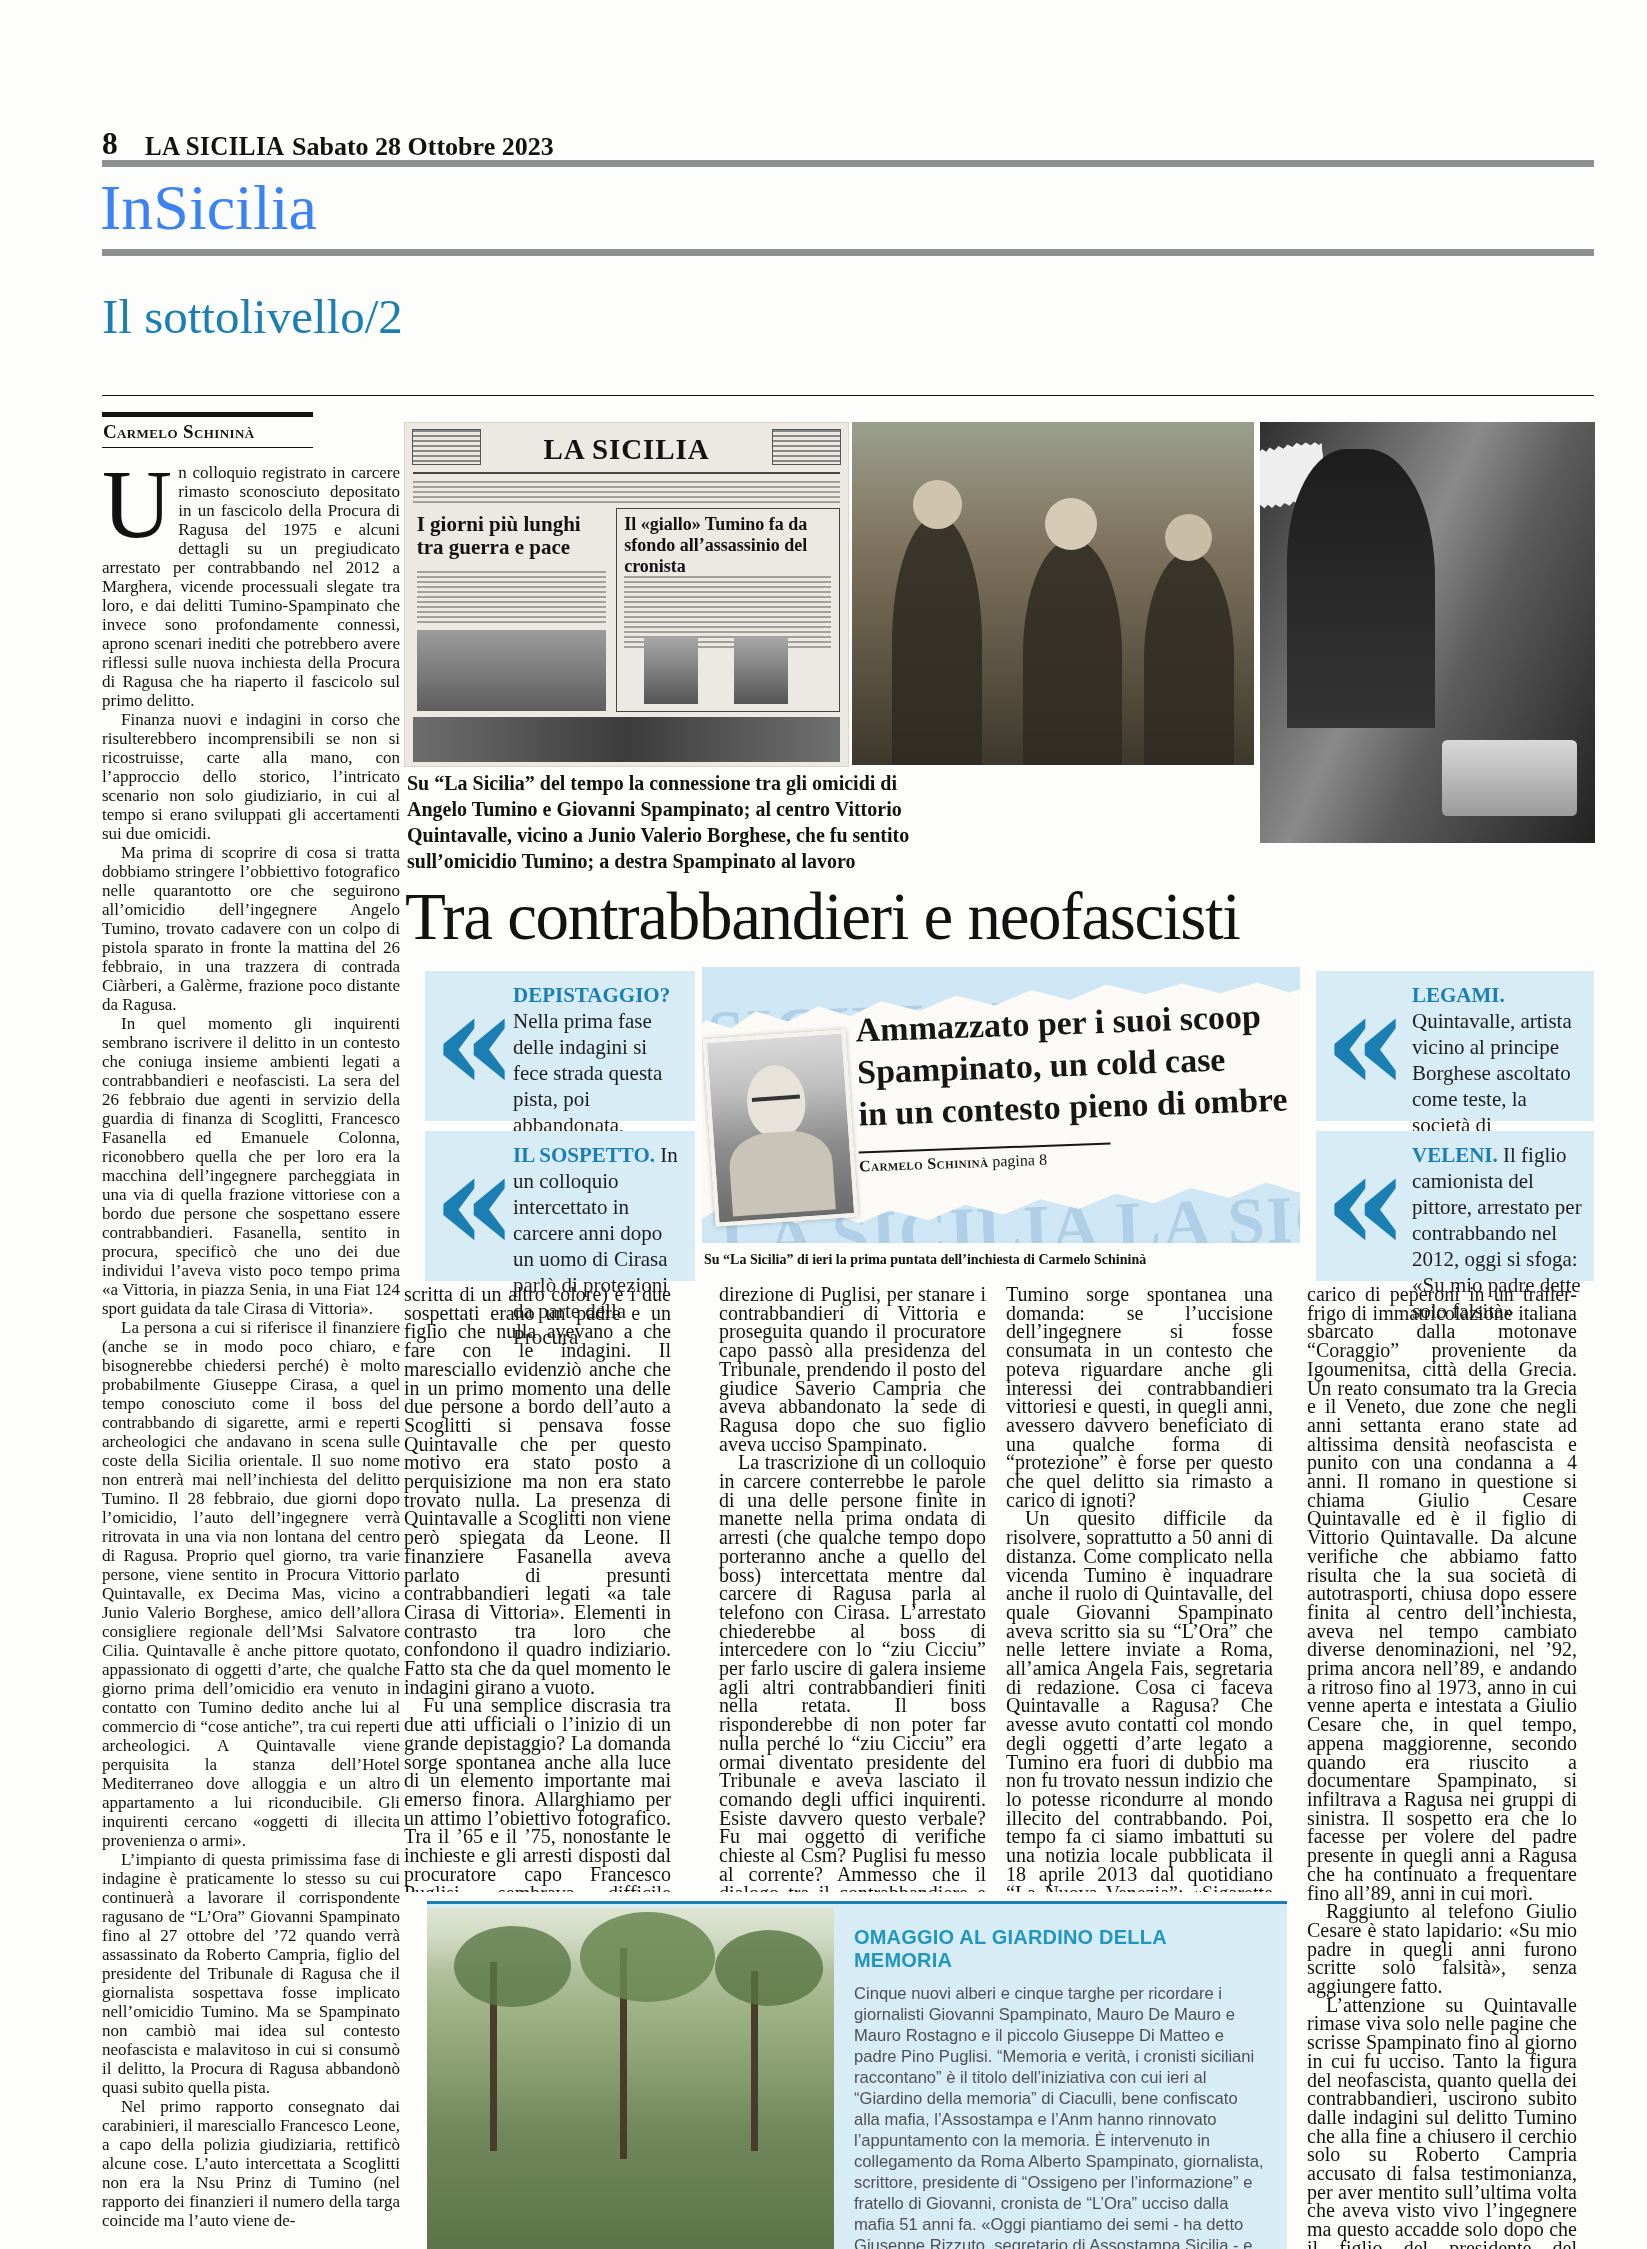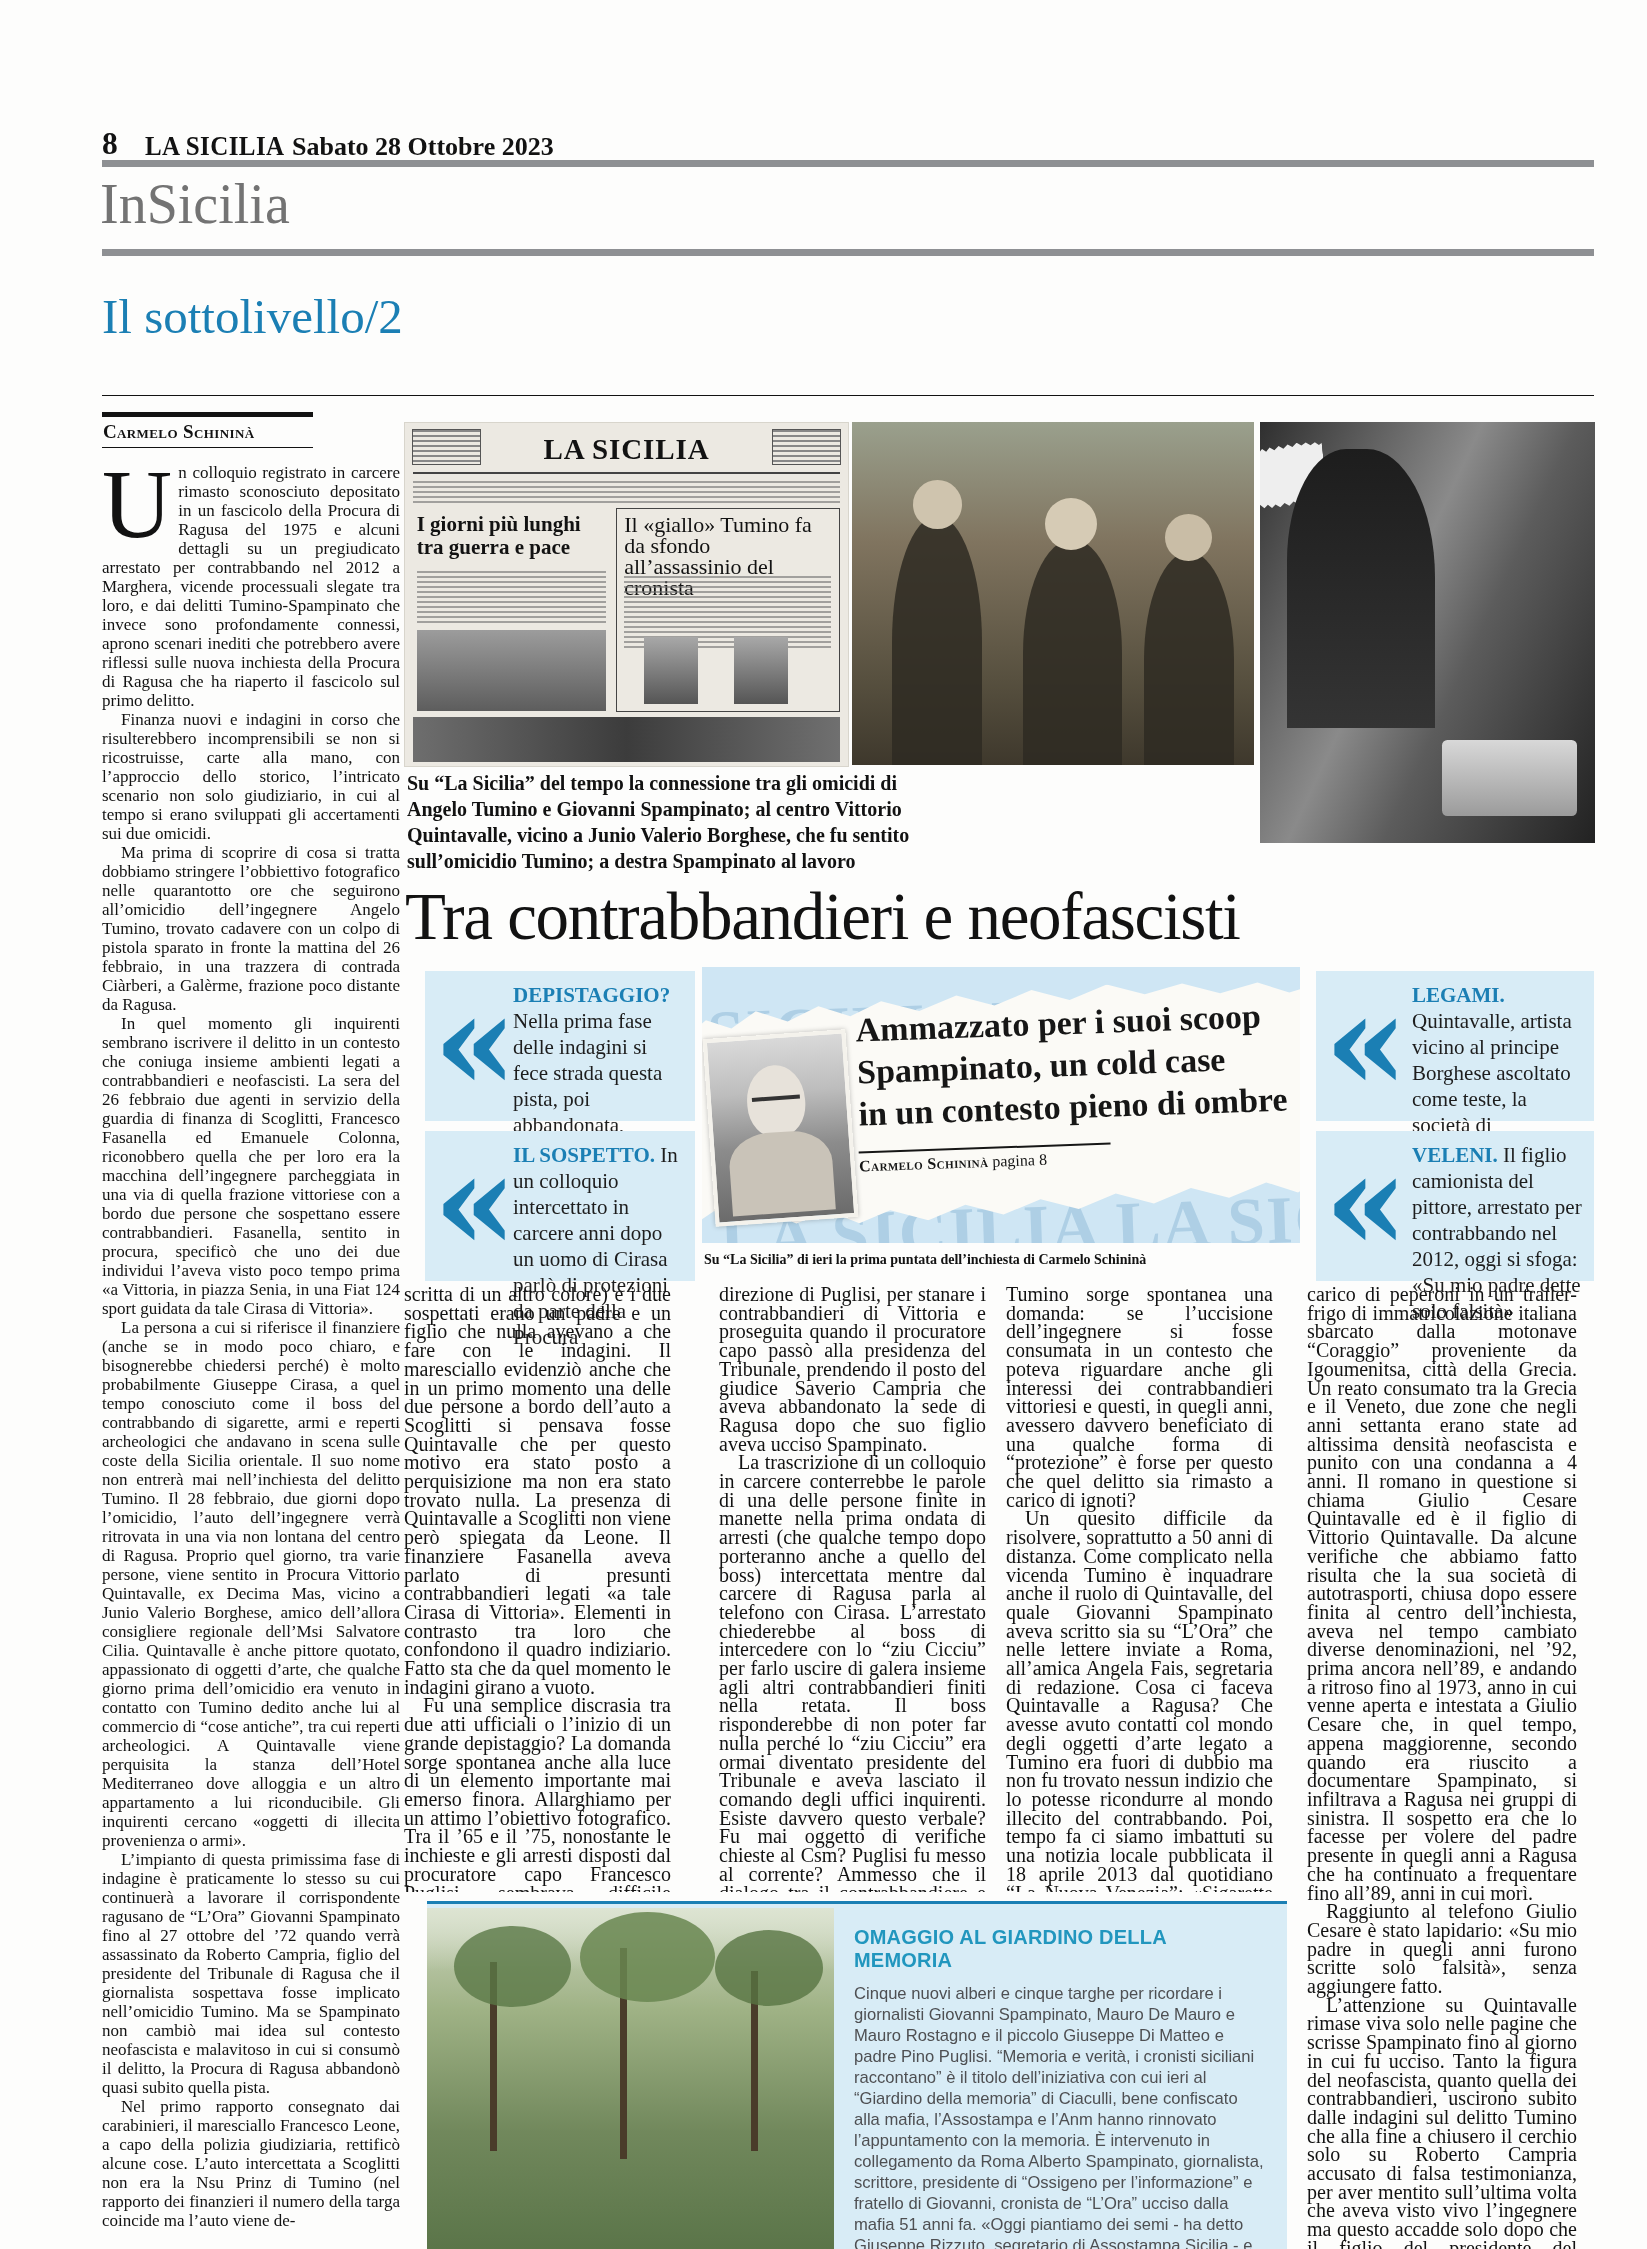--- a/index.html
+++ b/index.html
@@ -4,21 +4,21 @@
 <style>
   html,body{margin:0;padding:0;background:#e8e8e8;}
   .page{position:relative;width:1647px;height:2336px;background:#fdfdfc;overflow:hidden;
         font-family:"Liberation Serif",serif;color:#121212;}
   .abs{position:absolute;}
   
   .pgnum{font-size:31.5px;font-weight:700;line-height:1;}
   .masthead{font-size:25px;font-weight:700;letter-spacing:0.4px;transform:scaleY(1.08);transform-origin:left bottom;}
   .hdate{font-size:26px;font-weight:700;}
   .bar{left:102px;width:1492px;height:7.2px;background:#8e9093;}
-  .section-title{font-size:56px;color:#737373;line-height:1;}
+  .section-title{font-size:64px;color:#3b82f6;line-height:1;}
   
   .kicker-title{font-size:49px;line-height:1;}
   .standfirst{font-size:28px;line-height:36px;}
   .hrule{background:#121212;}
   
   .byline-wrap{width:211px;}
   .byline-top{height:4.5px;background:#121212;}
   .byline-name{font-size:19px;font-weight:700;font-variant:small-caps;letter-spacing:0.4px;padding:4.5px 0 3.6px 0.9px;}
   .byline-bot{height:1.3px;background:#121212;}
   
@@ -29,21 +29,21 @@
   .dropcap{float:left;font-size:97px;line-height:77px;padding:2.7px 6.3px 0 0;font-weight:400;}
   
   .ph{overflow:hidden;}
   .news{background:#ece9e2;border:0.9px solid #d8d5cc;}
   .news .nmast{position:absolute;left:0;top:10px;width:100%;text-align:center;font-size:29px;font-weight:700;letter-spacing:0.9px;}
   .news .adbox{position:absolute;top:6.3px;width:67px;height:34px;border:1.3px solid #555;
       background:repeating-linear-gradient(180deg,#888 0 1.8px,transparent 1.8px 5px);}
   .news .nrule{position:absolute;left:8px;right:8px;height:1.8px;background:#444;}
   .tx{background:repeating-linear-gradient(180deg,#6f6f6f 0 1.8px,rgba(0,0,0,0) 1.8px 5px);opacity:.6;}
   .news .nh1{position:absolute;font-weight:700;font-size:21px;line-height:23.4px;}
-  .news .nh2{position:absolute;font-weight:400;font-size:22px;line-height:21px;}
+  .news .nh2{position:absolute;font-weight:700;font-size:18px;line-height:21px;}
   .photo-group{background:linear-gradient(180deg,#9aa08d 0%,#80745f 35%,#57503f 75%,#3e382c 100%);}
   .photo-group .fig{position:absolute;border-radius:50% 50% 0 0;background:#2e2a22;opacity:.85;}
   .photo-type{background:linear-gradient(115deg,#2f2f2f 0%,#8a8a8a 42%,#5c5c5c 60%,#222 100%);}
   .photo-type .tw{position:absolute;right:18px;bottom:27px;width:135px;height:76px;background:linear-gradient(180deg,#d8d8d8,#9b9b9b);border-radius:5.4px;}
   .photo-type .paper{position:absolute;right:67px;bottom:90px;width:76px;height:63px;background:#eee;transform:rotate(-6deg);}
   .caption{font-weight:700;font-size:20px;line-height:26px;}
   
   .main-headline{font-size:67px;line-height:1;letter-spacing:-1.3px;white-space:nowrap;}
   
   .pq{background:#d8ecf6;width:270px;height:150px;}

